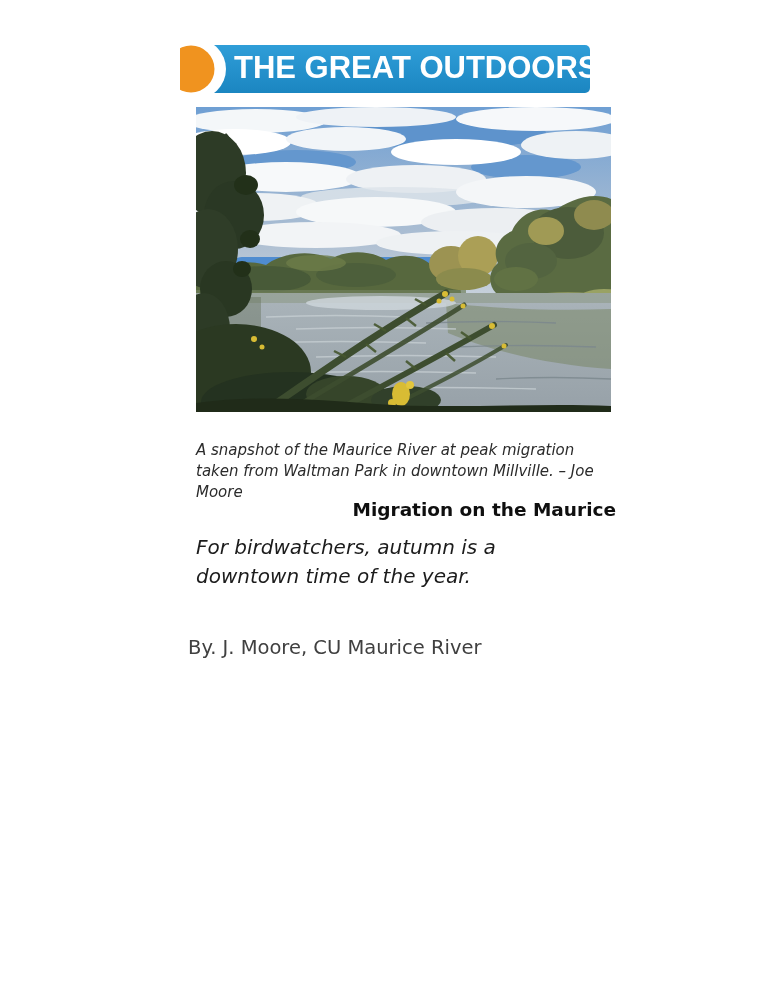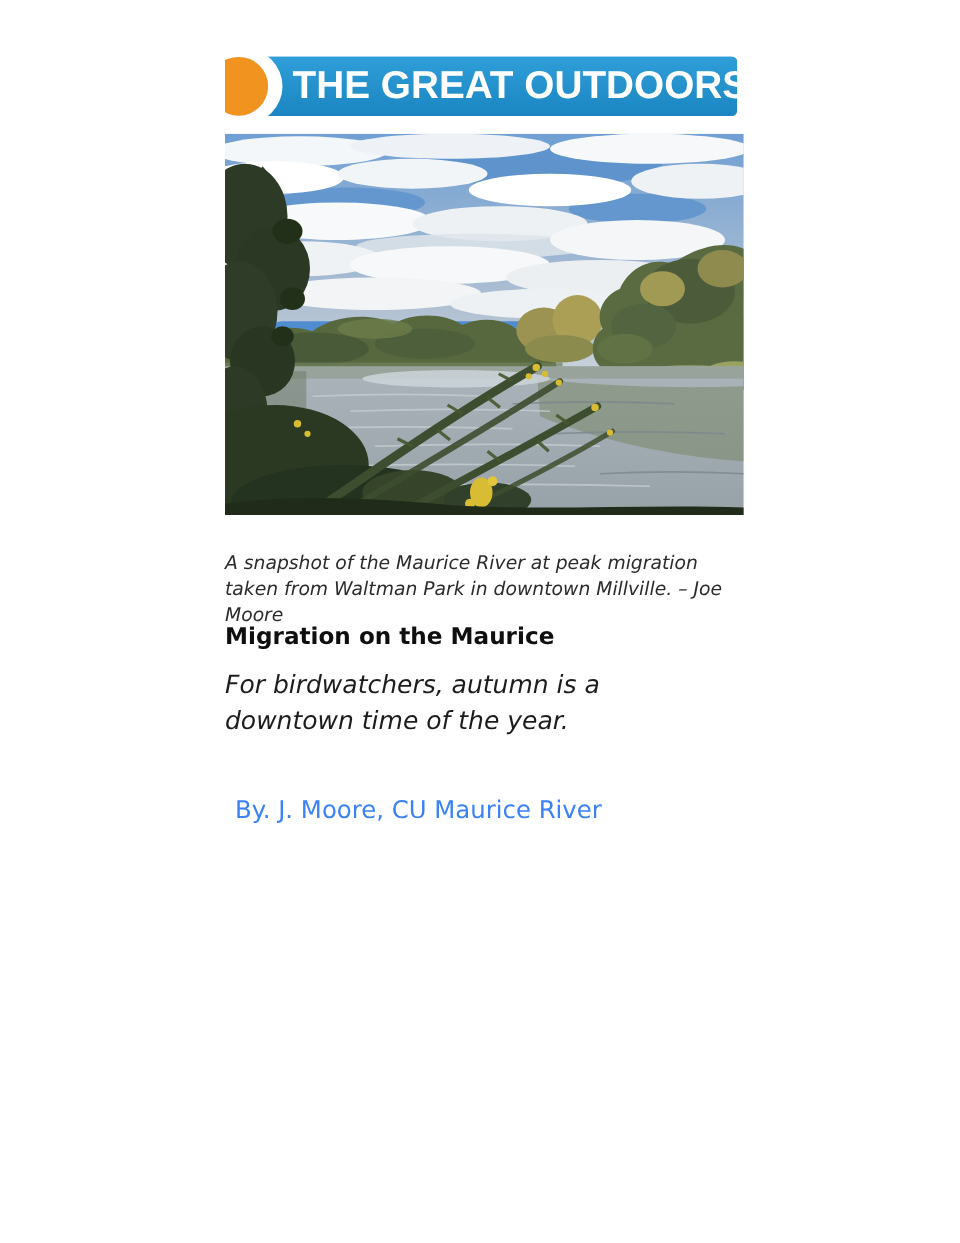--- a/index.html
+++ b/index.html
@@ -5,21 +5,21 @@
   html, body { margin: 0; padding: 0; background: #ffffff; }
   .page {
     position: relative;
     width: 768px;
     height: 994px;
     background: #ffffff;
     overflow: hidden;
     font-family: "DejaVu Sans", sans-serif;
     color: #1c1c1c;
   }
-  .abs { position: absolute; }
+  .abs { position: absolute; padding-left: 16px; }
 
   
   .masthead { left: 180px; top: 45px; width: 410px; height: 48px; }
   .masthead svg { position: absolute; left: 0; top: 0; }
   .masthead-title {
     position: absolute;
     left: 54px; top: 50%;
     transform: translateY(-52%);
     font-family: "Liberation Sans", sans-serif;
     font-weight: bold;
@@ -44,38 +44,39 @@
   }
 
   
   .headline {
     left: 180px; top: 497px; width: 420px;
     margin: 0;
     font-size: 18.5px;
     line-height: 25px;
     font-weight: bold;
     color: #0f0f0f;
+    text-align: right;
   }
 
   
   .standfirst {
     left: 180px; top: 533px; width: 335px;
     margin: 0;
     font-style: italic;
     font-size: 20px;
     line-height: 29px;
     color: #1c1c1c;
   }
 
   
   .bodyblock {
-    left: 188px; top: 630px; width: 414px;
+    left: 172px; top: 630px; width: 414px;
     font-size: 19.5px;
     line-height: 36.5px;
-    color: #3b82f6;
+    color: #404040;
   }
   .bodyblock p { margin: 0; }
 </style>
 </head>
 <body>
 
 <div class="page">
 
   <header class="abs masthead">
     <svg width="410" height="48" viewBox="0 0 410 48">

